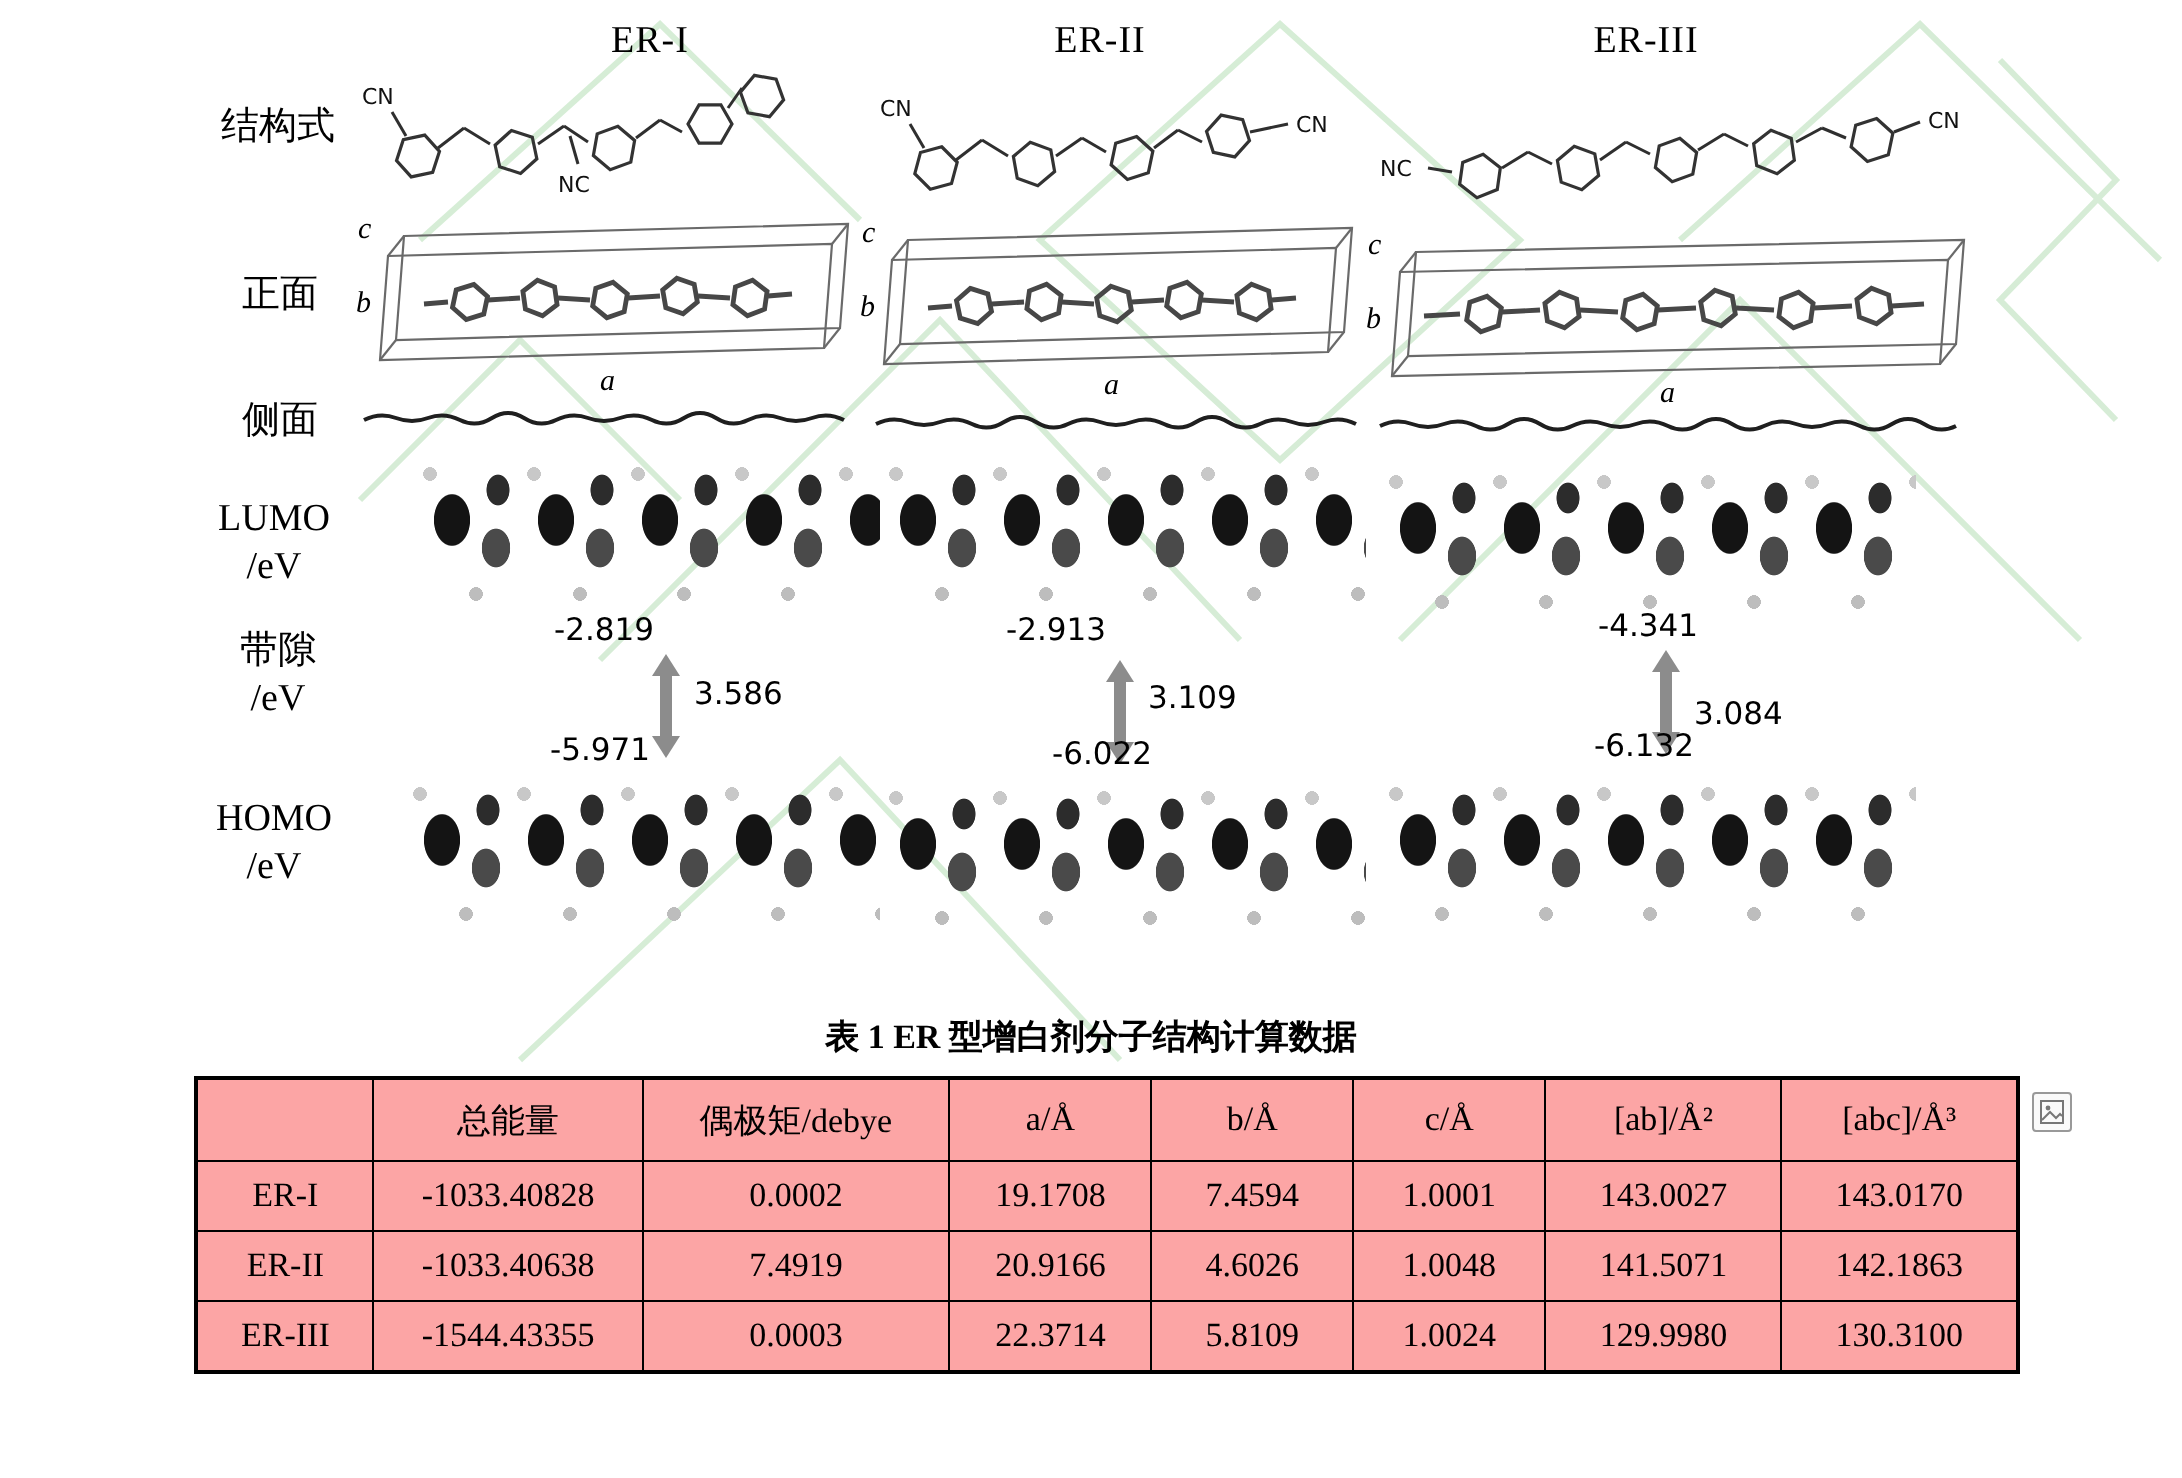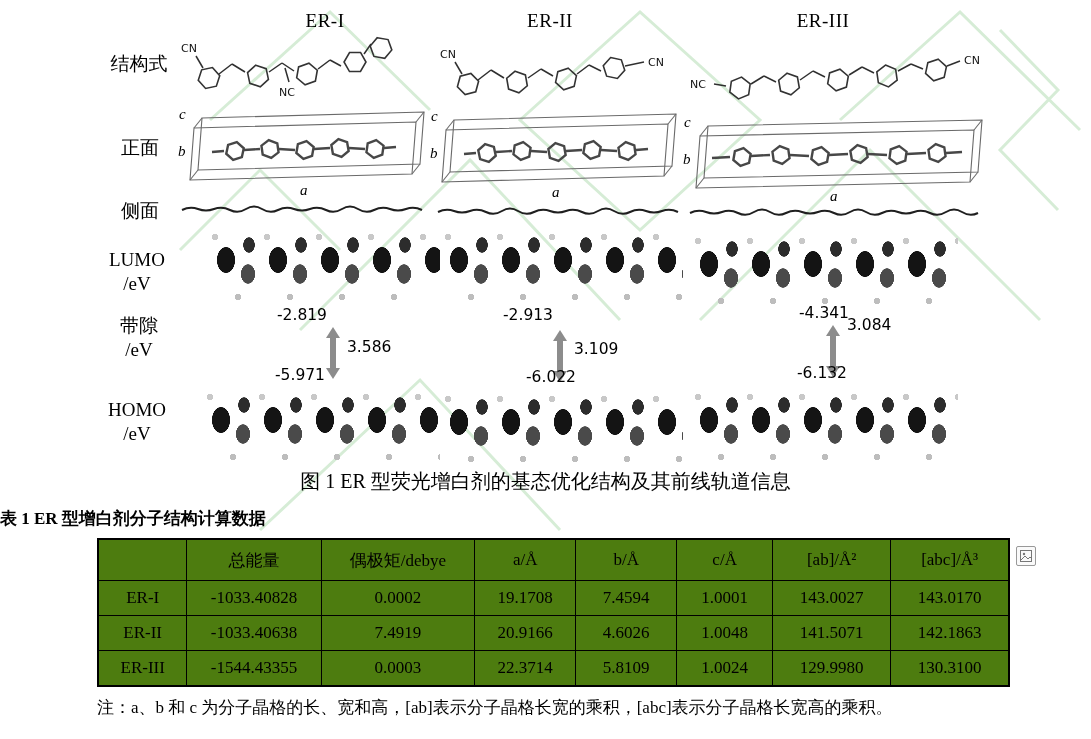--- a/index.html
+++ b/index.html
@@ -4,24 +4,24 @@
 <style>
   html,body{margin:0;padding:0;background:#fff;}
   .page{position:relative;width:1091px;height:739px;background:#fff;overflow:hidden;
         font-family:"Liberation Serif","DejaVu Serif",serif;color:#000;}
   .abs{position:absolute;}
   .coltitle{font-size:19px;text-align:center;width:150px;letter-spacing:.5px;}
   .rowlabel{font-size:19px;text-align:center;white-space:pre-line;line-height:1.25;}
   .val{font-family:"DejaVu Sans","Liberation Sans",sans-serif;font-size:15.5px;width:72px;text-align:center;}
   .gapval{font-family:"DejaVu Sans","Liberation Sans",sans-serif;font-size:15.5px;}
   .caption{font-size:20px;width:1091px;text-align:center;}
-  .tbl-title{font-size:17px;font-weight:bold;width:1091px;text-align:left;}
+  .tbl-title{font-size:17px;font-weight:bold;width:1091px;text-align:center;}
   .footnote{font-size:17px;}
   table.data{position:absolute;left:97px;top:538px;width:913px;border-collapse:collapse;
-             table-layout:fixed;font-size:17px;background:#4d7c0f;border:2px solid #000;padding-left:48px;}
+             table-layout:fixed;font-size:17px;background:#fca5a5;border:2px solid #000;padding-left:48px;}
   table.data th,table.data td{border:1px solid #000;text-align:center;vertical-align:middle;
              padding:0;font-weight:normal;height:34px;}
   table.data thead th{height:40px;}
   .ital{}
   .orb{position:absolute;
     background-image:
       radial-gradient(ellipse 14px 20px at 21px 32px, #141414 63%, rgba(20,20,20,0) 66%),
       radial-gradient(ellipse 11px 15px at 43px 46px, #4a4a4a 63%, rgba(74,74,74,0) 66%),
       radial-gradient(ellipse 9px 12px at 44px 17px, #2c2c2c 62%, rgba(44,44,44,0) 66%),
       radial-gradient(circle 3.5px at 10px 9px, #c8c8c8 96%, rgba(200,200,200,0) 100%),
@@ -244,31 +244,30 @@
     <polygon points="10,0 3,11 17,11" fill="#8c8c8c"></polygon>
       <polygon points="10,52 3,41 17,41" fill="#8c8c8c"></polygon>
   </svg>
   <div class="abs gapval" style="left:574px;top:340px">3.109</div>
 
   <svg class="abs" style="left:823px;top:325px" width="20" height="52">
     <line x1="10" y1="9" x2="10" y2="43" stroke="#8c8c8c" stroke-width="6"></line>
     <polygon points="10,0 3,11 17,11" fill="#8c8c8c"></polygon>
       <polygon points="10,52 3,41 17,41" fill="#8c8c8c"></polygon>
   </svg>
-  <div class="abs gapval" style="left:847px;top:316px">3.084</div>
+  <div class="abs gapval" style="left:847px;top:348px">3.084</div>
 
   <div class="abs val" style="left:264px;top:366px">-5.971</div>
   <div class="abs val" style="left:515px;top:368px">-6.022</div>
   <div class="abs val" style="left:786px;top:364px">-6.132</div>
 
   <div class="orb" style="left:200px;top:388px;width:240px;height:78px"></div>
   <div class="orb" style="left:438px;top:390px;width:245px;height:78px"></div>
   <div class="orb" style="left:688px;top:388px;width:270px;height:78px"></div>
 
-  <div class="abs caption" style="left:0;top:468px">图 1 ER 型荧光增白剂的基态优化结构及其前线轨道信息</div>
 
   <div class="abs tbl-title" style="left:0;top:507px">表 1 ER 型增白剂分子结构计算数据</div>
 
   <table class="data">
     <colgroup>
       <col style="width:88px">
         <col style="width:133px">
         <col style="width:152px">
         <col style="width:100px">
       <col style="width:100px">
@@ -323,15 +322,14 @@
   </table>
 
   <div class="tool-btn">
     <svg width="12" height="12" viewBox="0 0 12 12">
       <rect x="0.5" y="0.5" width="11" height="11" fill="none" stroke="#777" stroke-width="1"></rect>
       <circle cx="4" cy="4" r="1.2" fill="#777"></circle>
       <path d="M1,10 L5,6 L8,9 L10,7 L11,8" fill="none" stroke="#777" stroke-width="1"></path>
     </svg>
   </div>
 
-  <div class="abs footnote" style="left:97px;top:696px;width:920px">注：a、b 和 c 为分子晶格的长、宽和高，[ab]表示分子晶格长宽的乘积，[abc]表示分子晶格长宽高的乘积。</div>
 
 </div>
 
 </body></html>

